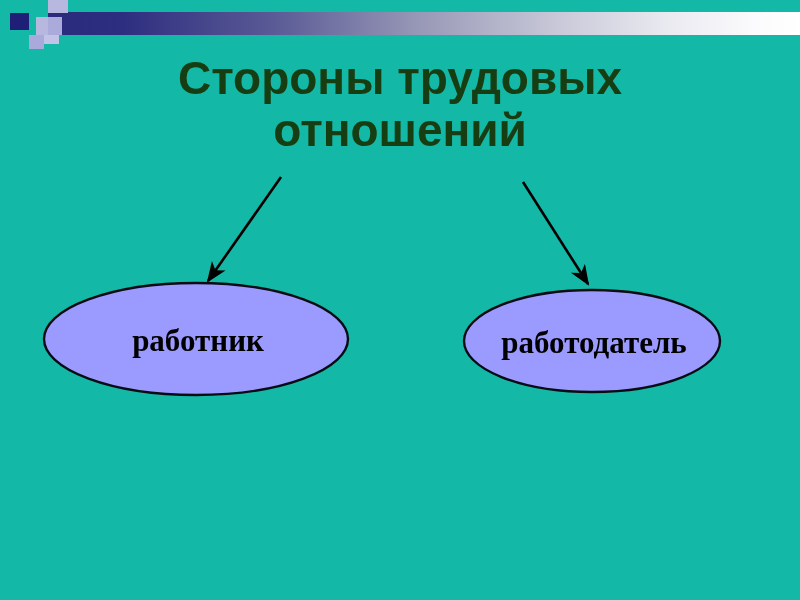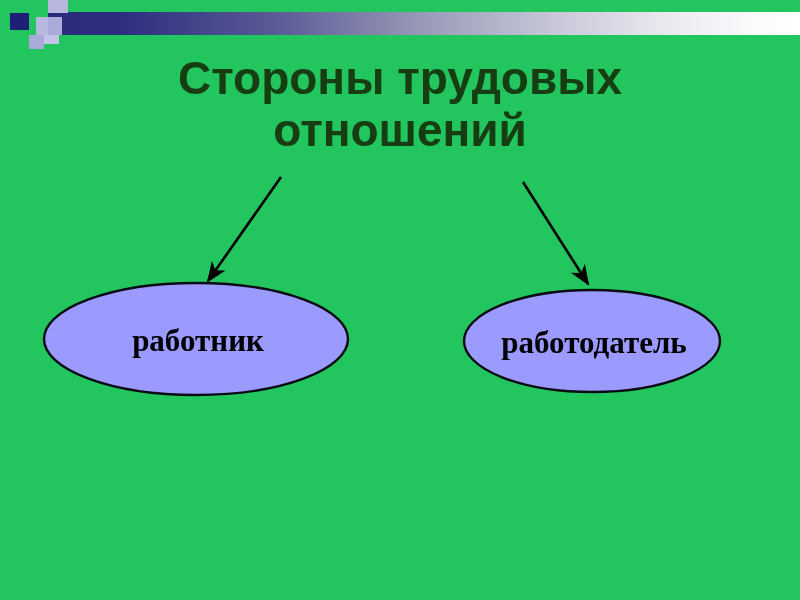--- a/index.html
+++ b/index.html
@@ -10,21 +10,21 @@
     width: 800px;
     height: 600px;
     background: #ffffff;
     font-family: "Liberation Sans", sans-serif;
     overflow: hidden;
   }
   .slide {
     position: relative;
     width: 800px;
     height: 600px;
-    background: #22c55e;
+    background: #14b8a6;
   }
 
   
   .header-deco {
     position: absolute;
     left: 0;
     top: 0;
     width: 800px;
     height: 56px;
   }

